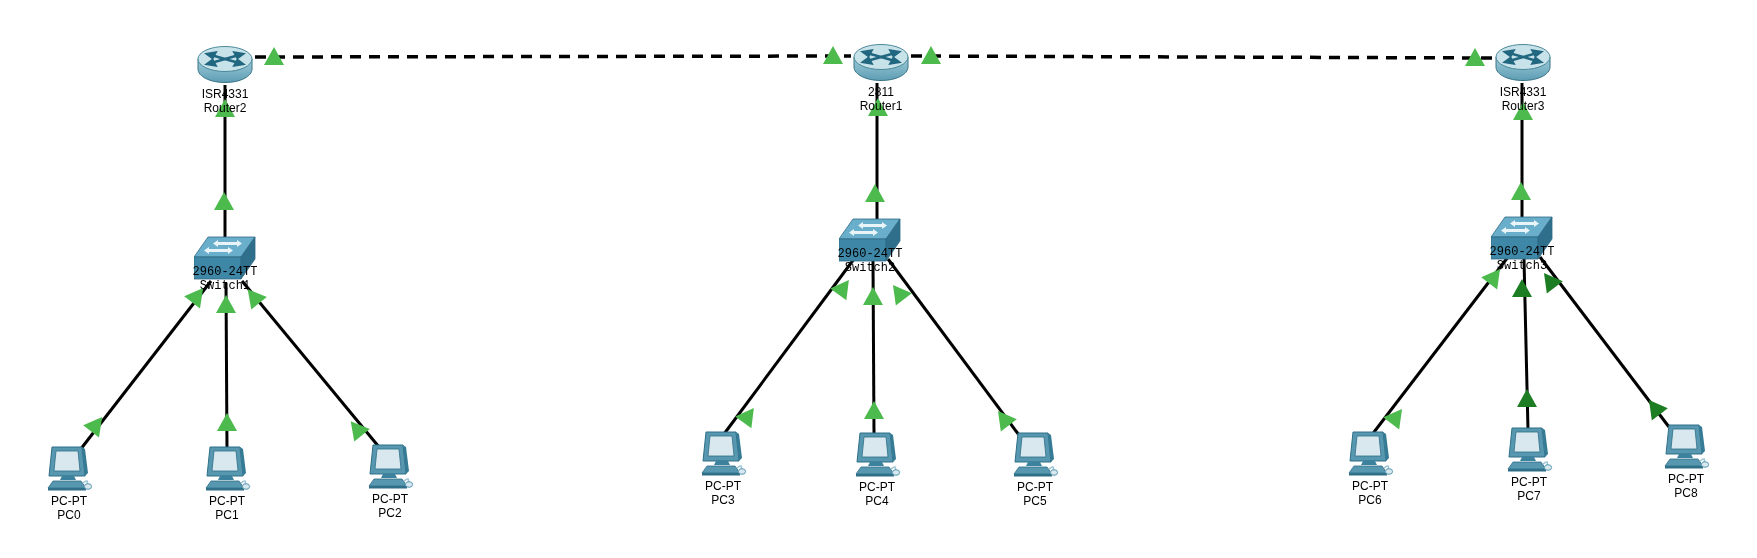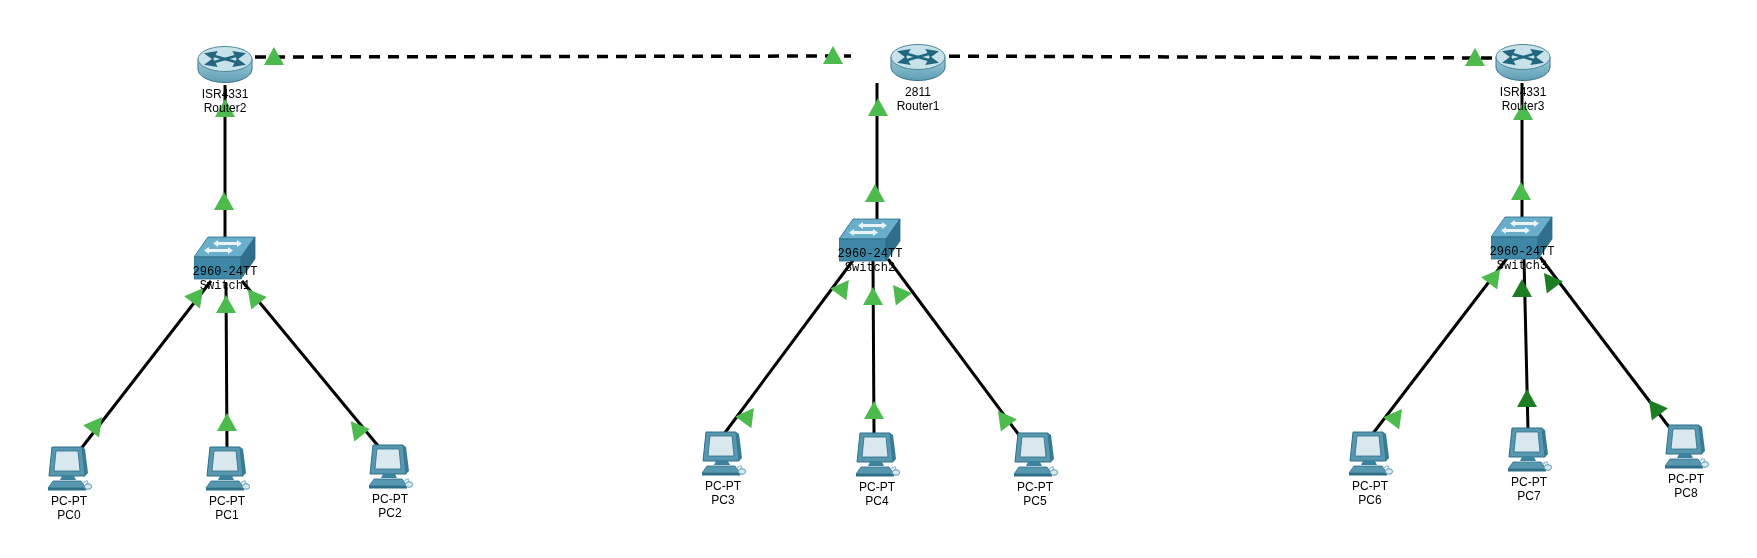--- a/index.html
+++ b/index.html
@@ -125,21 +125,21 @@
 
   <div class="device router" style="left:165px; top:45px">
     <svg class="icon" width="56" height="40">
         <use href="#sym-router"></use>
       </svg>
     <div class="labels">
       <div class="lbl">ISR4331</div>
       <div class="lbl">Router2</div>
     </div>
   </div>
-  <div class="device router" style="left:858px; top:43px">
+  <div class="device router" style="left:821px; top:43px">
     <svg class="icon" width="56" height="40">
         <use href="#sym-router"></use>
       </svg>
     <div class="labels">
       <div class="lbl">2811</div>
       <div class="lbl">Router1</div>
     </div>
   </div>
   <div class="device router" style="left:1463px; top:43px">
     <svg class="icon" width="56" height="40">

